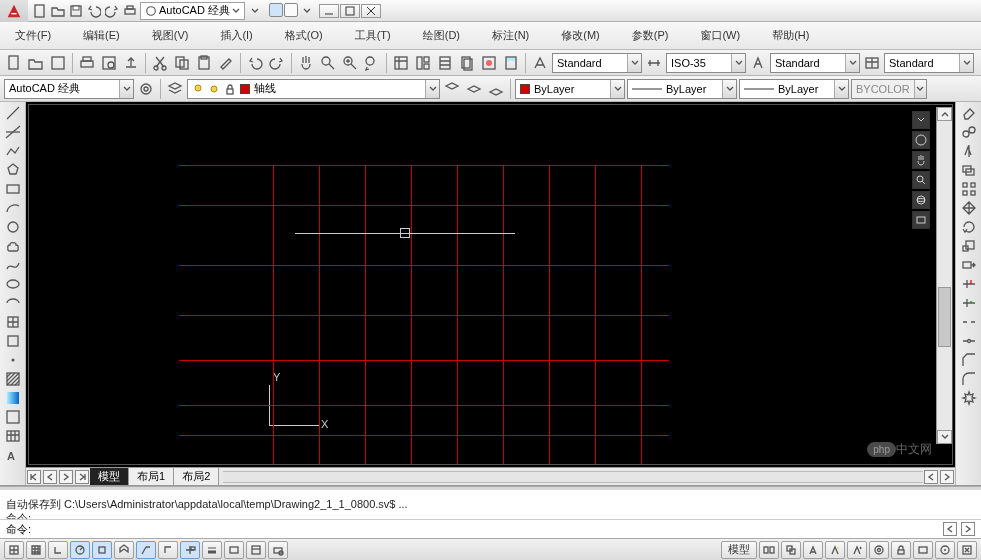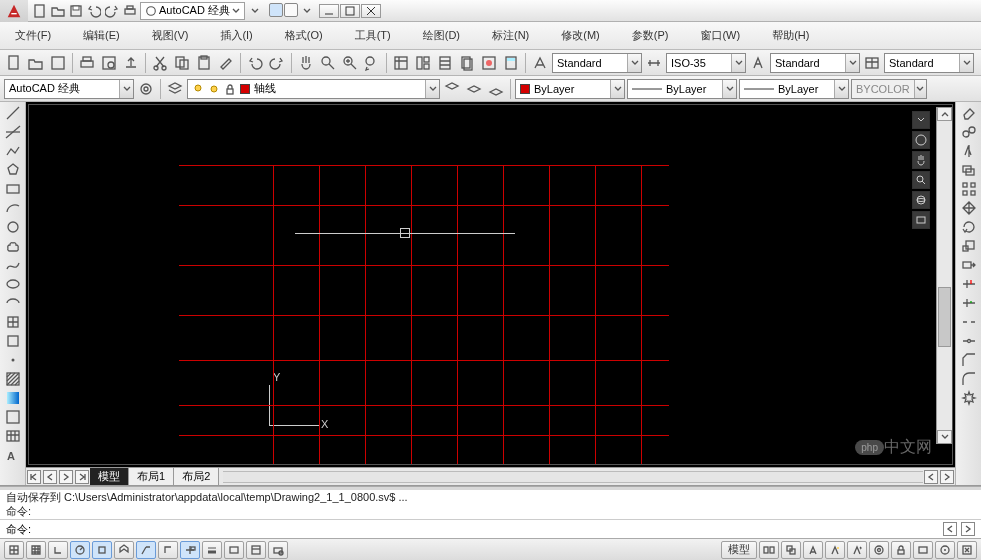--- a/index.html
+++ b/index.html
@@ -58,25 +58,25 @@
 .ucs .axx { width: 50px; height: 1px; top: 40px; left: 0; }
 .ucs .axy { width: 1px; height: 40px; top: 0; left: 0; }
 .ucs .lbl { position: absolute; color: #ccc; font-size: 11px; }
 .vscroll { position: absolute; right: 0; top: 2px; bottom: 20px; width: 16px; background: #e8e8e8; border-left: 1px solid #999; }
 .vscroll .sbtn { height: 14px; border: 1px solid #999; background: #f0f0f0; display: flex; align-items: center; justify-content: center; }
 .vscroll .thumb { position: absolute; left: 1px; right: 1px; top: 180px; height: 60px; background: #c8c8c8; border: 1px solid #999; }
 .nav-dock { position: absolute; right: 20px; top: 6px; width: 20px; display: flex; flex-direction: column; gap: 2px; }
 .nav-dock .nbtn { width: 18px; height: 18px; border: 1px solid #333; background: rgba(230,230,230,0.25); display: flex; align-items: center; justify-content: center; }
 .watermark { position: absolute; right: 20px; bottom: 6px; display: flex; align-items: center; opacity: 0.6; }
 .watermark .badge { background: #7a7a7a; color: #fff; padding: 2px 6px; border-radius: 8px; font-size: 10px; }
-.watermark .txt { color: #aaa; font-size: 16px; }
+.watermark .txt { color: #aaa; font-size: 12px; }
 
 
 .cmd { background: #fff; border-top: 1px solid #999; }
-.cmd .history { padding: 0 6px; line-height: 14px; color: #222; font-family: SimSun, monospace; height: 30px; overflow: hidden; border-bottom: 1px solid #ccc; }
+.cmd .history { padding: 7px 6px; line-height: 14px; color: #222; font-family: SimSun, monospace; height: 30px; overflow: hidden; border-bottom: 1px solid #ccc; }
 .cmd .input-row { display: flex; align-items: center; padding: 1px 6px; gap: 4px; height: 18px; }
 .cmd .input-row input { flex: 1; border: none; outline: none; font-family: SimSun, monospace; font-size: 12px; }
 .cmd .resize { height: 4px; background: #d8d8d8; border-top: 1px solid #aaa; cursor: ns-resize; }
 
 
 .statusbar { height: 22px; background: linear-gradient(#f2f2f2,#dcdcdc); border-top: 1px solid #aaa; display: flex; align-items: center; padding: 0 4px; gap: 2px; font-size: 11px; color: #333; }
 .statusbar .coords { padding: 0 6px; width: 160px; }
 .statusbar .sbtn { width: 20px; height: 18px; border: 1px solid #a0a0a0; background: linear-gradient(#f8f8f8,#e2e2e2); display: flex; align-items: center; justify-content: center; cursor: pointer; border-radius: 2px; }
 .statusbar .sbtn.active { background: #cfe4fa; border-color: #6a9bd8; }
 .statusbar .spacer { flex: 1; }

